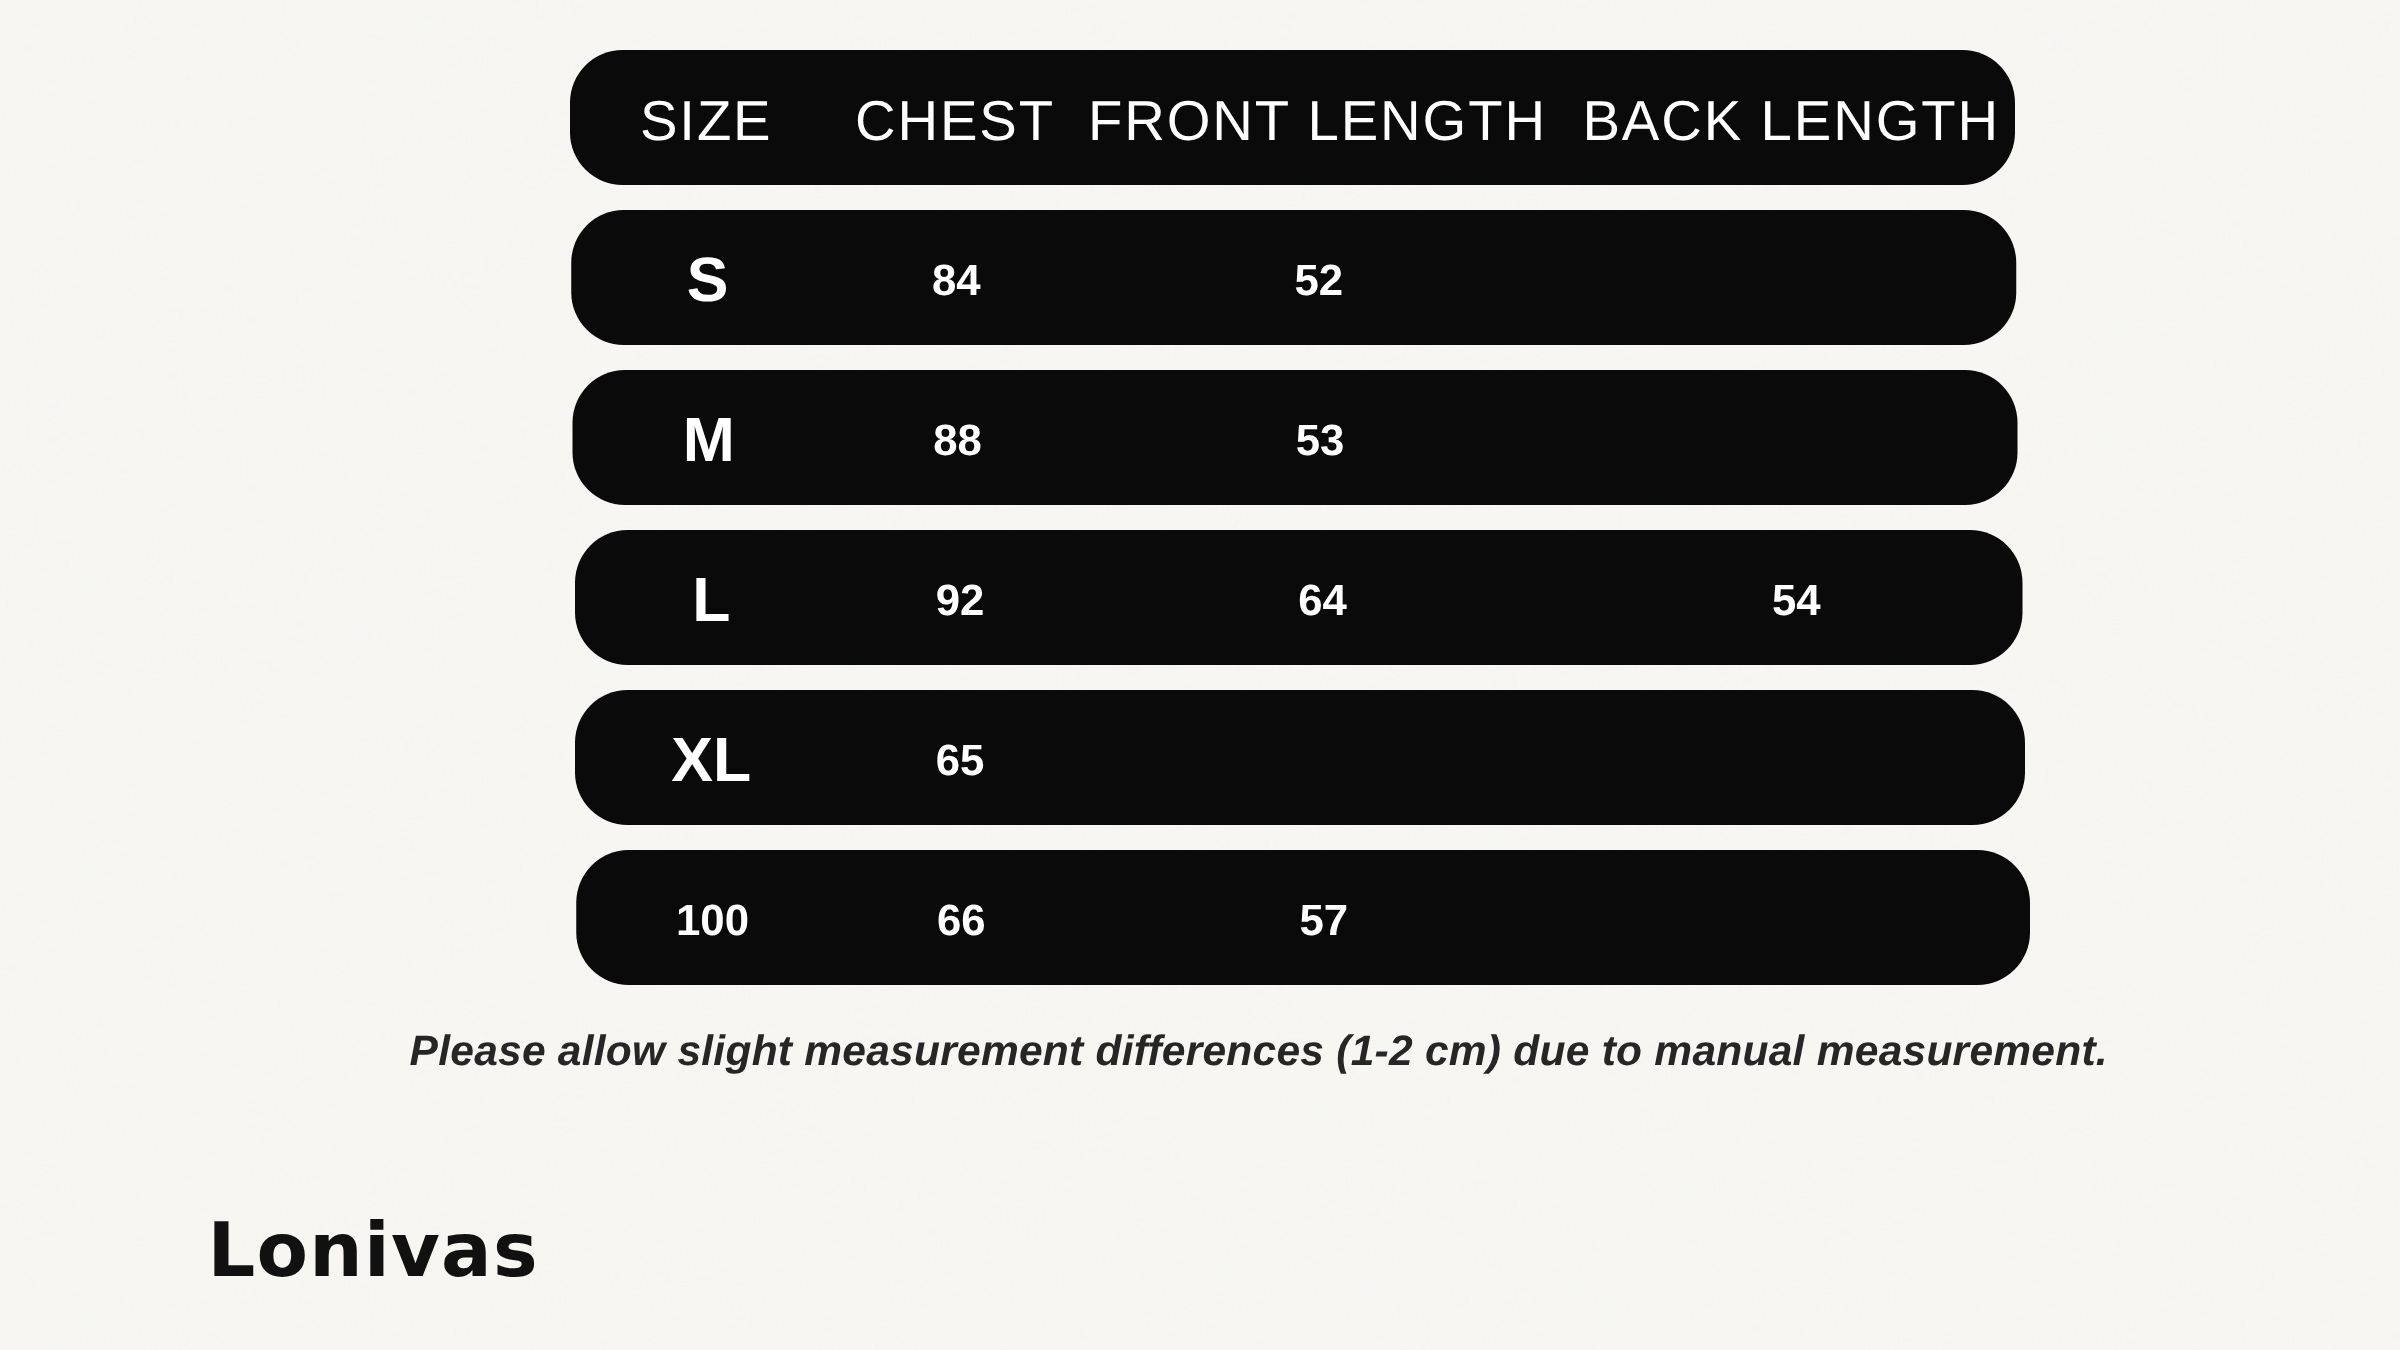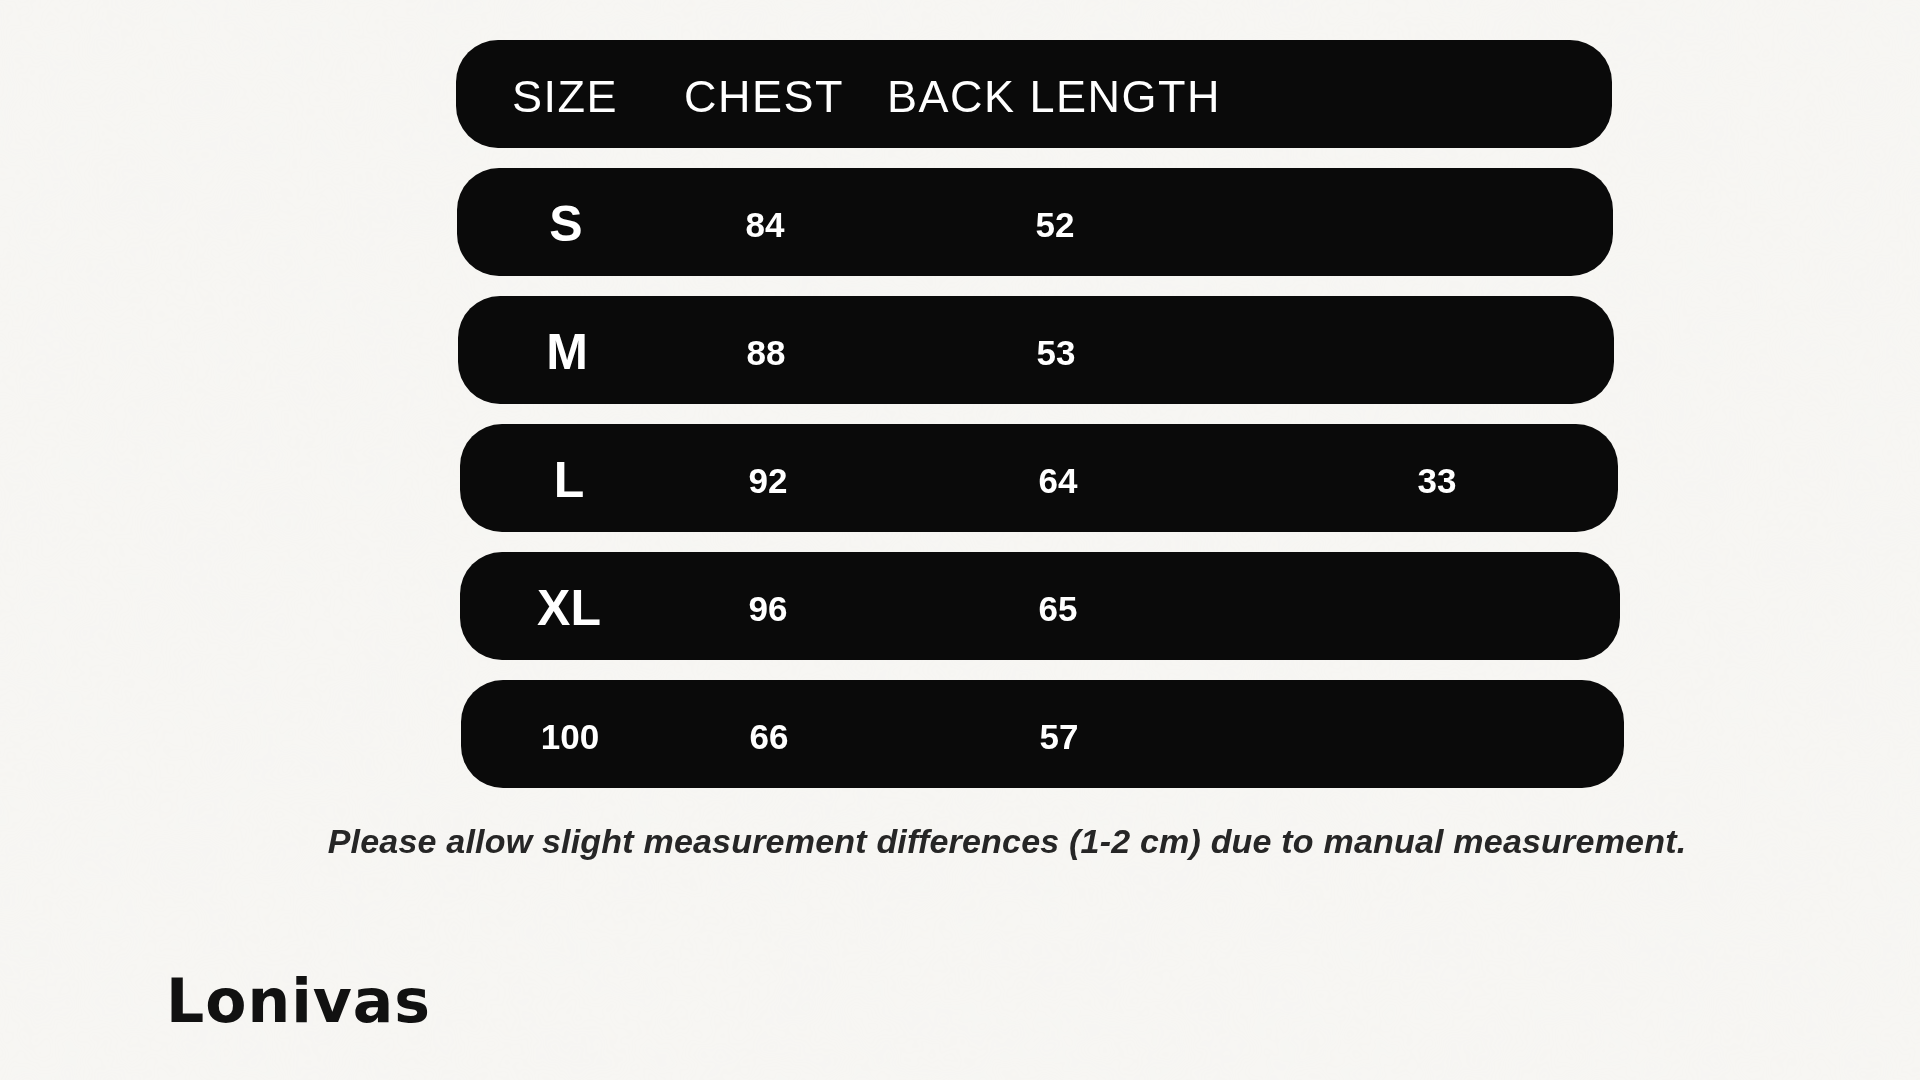--- a/index.html
+++ b/index.html
@@ -106,45 +106,45 @@
                 0 0 0 0.22 0"></feColorMatrix>
     </filter>
     <rect width="1920" height="1080" filter="url(#paperNoise)"></rect>
   </svg>
 
   <div class="size-table">
 
     <div class="bar header-row">
       <span>SIZE</span>
       <span>CHEST</span>
+      <span>FRONT LENGTH</span>
       <span>BACK LENGTH</span>
     </div>
 
     <div class="bar row">
       <span class="size-label">S</span>
       <span class="value">84</span>
       <span class="value">52</span>
     </div>
 
     <div class="bar row">
       <span class="size-label">M</span>
       <span class="value">88</span>
       <span class="value">53</span>
     </div>
 
     <div class="bar row">
       <span class="size-label">L</span>
       <span class="value">92</span>
       <span class="value">64</span>
-      <span class="value">33</span>
+      <span class="value">54</span>
     </div>
 
     <div class="bar row">
       <span class="size-label">XL</span>
-      <span class="value">96</span>
       <span class="value">65</span>
     </div>
 
     <div class="bar row">
       <span class="value">100</span>
       <span class="value">66</span>
       <span class="value">57</span>
     </div>
 
   </div>

